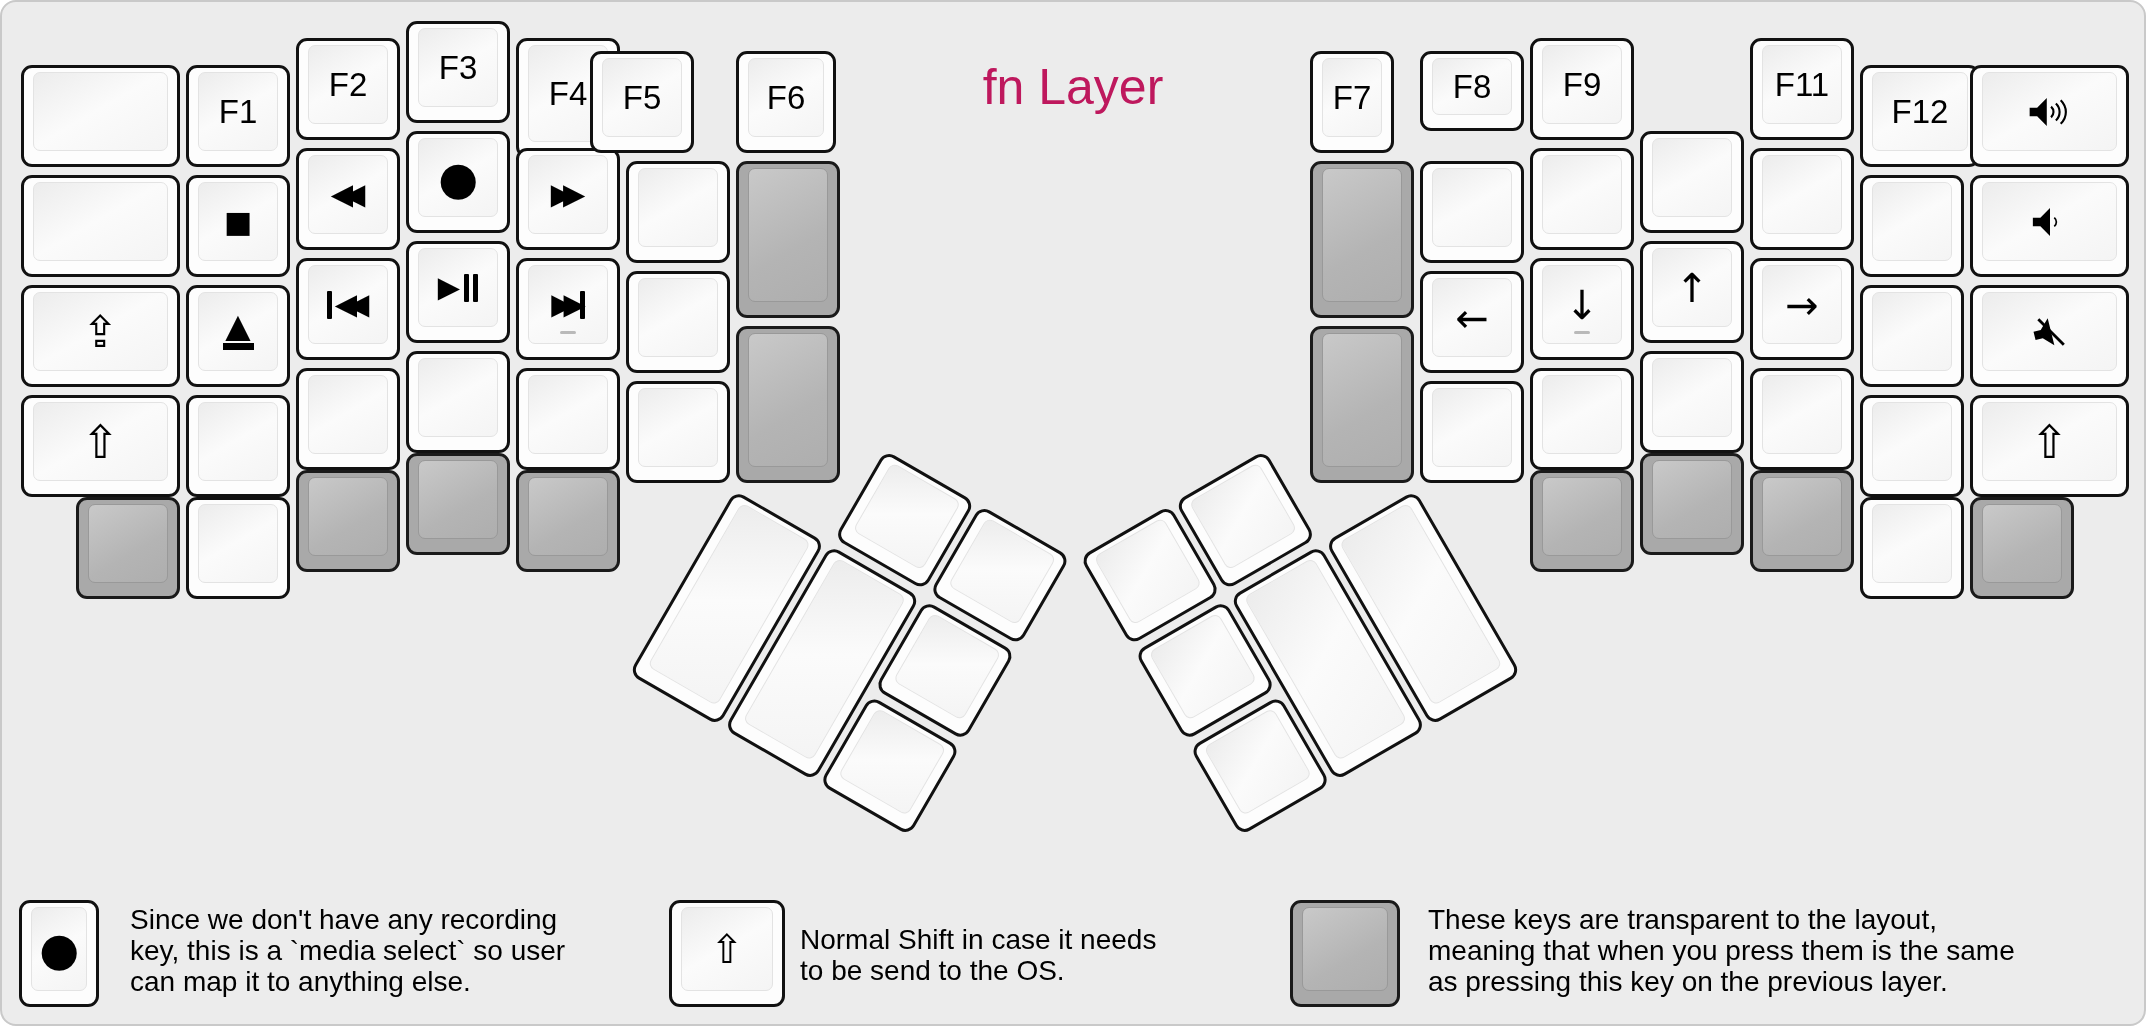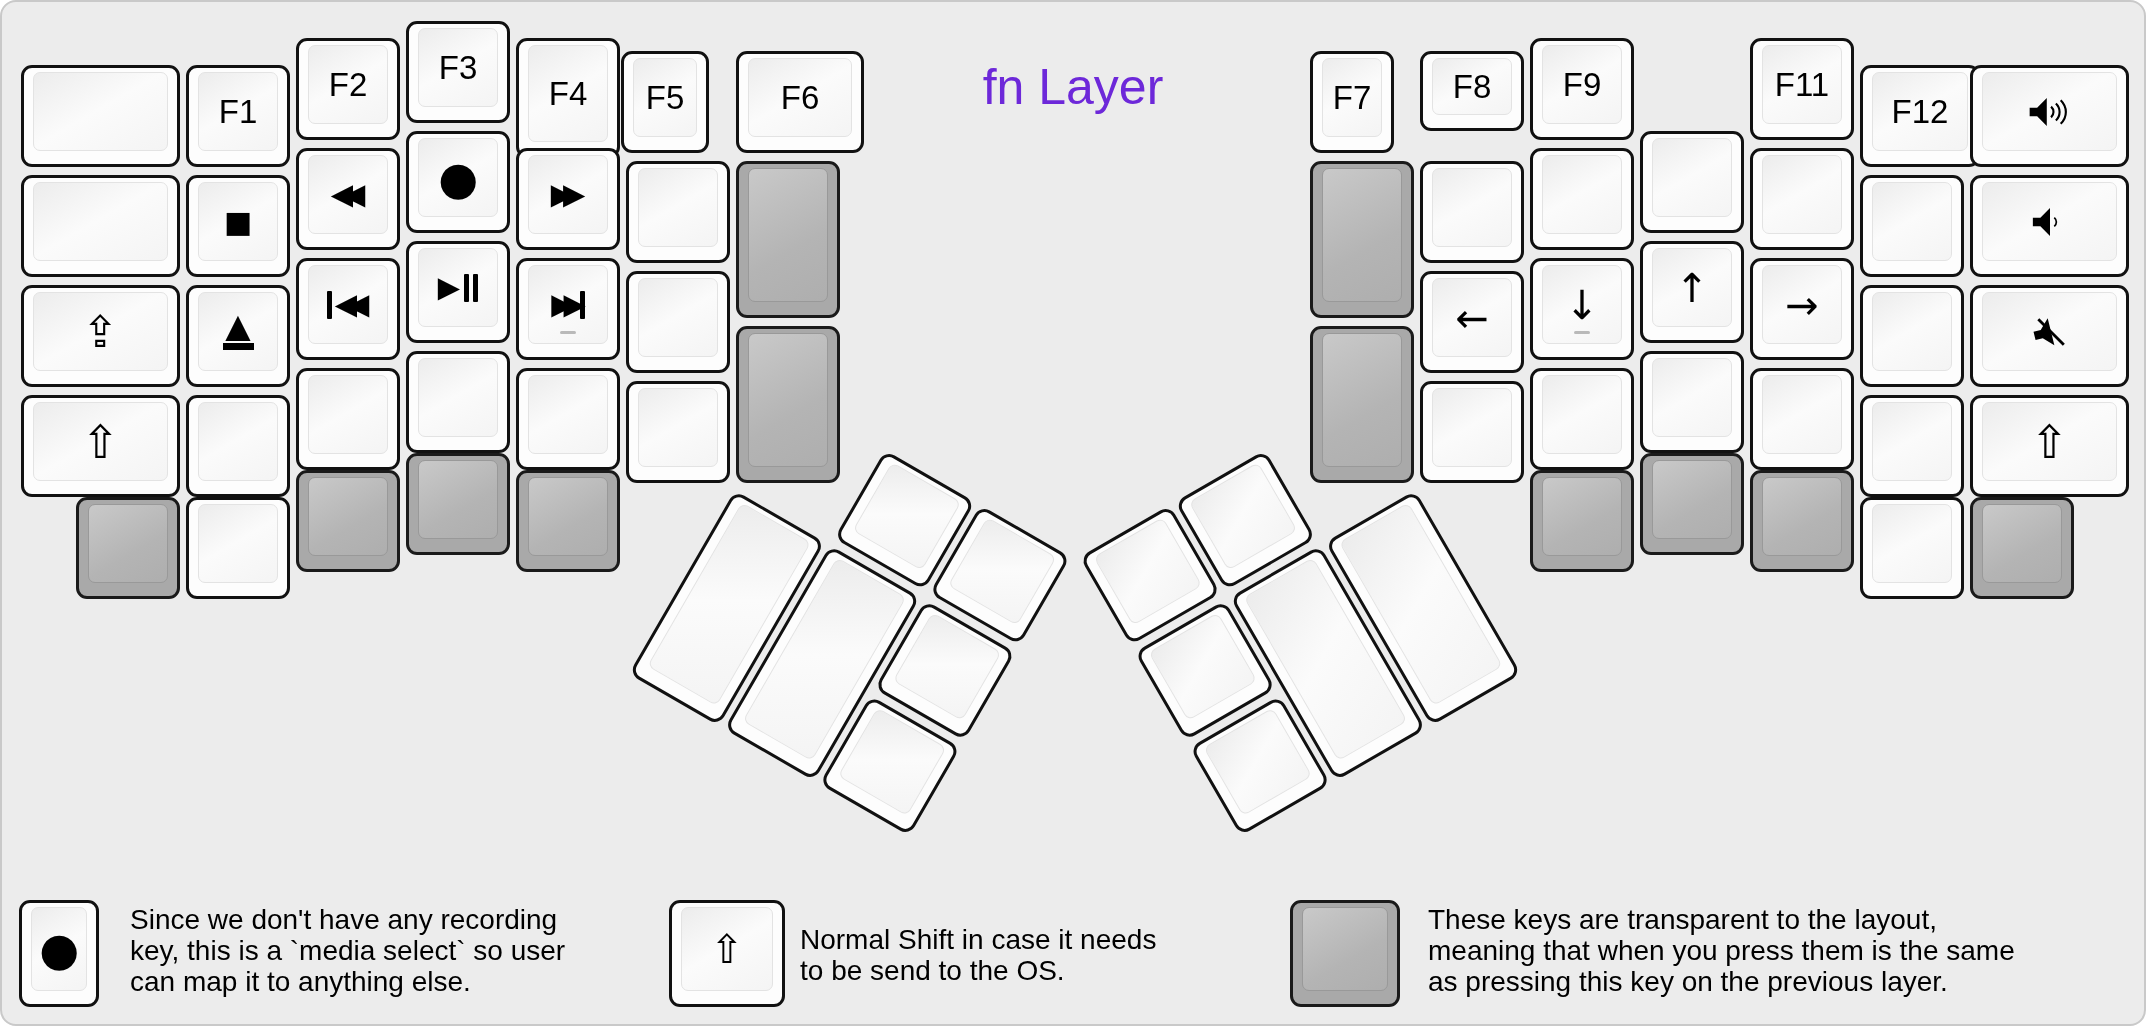--- a/index.html
+++ b/index.html
@@ -30,21 +30,21 @@
   .ic-pp .vbar{margin-left:4px;}
   .ic-prev .vbar{margin-right:3px;}
   .ic-next .vbar{margin-left:-6px;}
   .ic-eject{display:flex;flex-direction:column;align-items:center;}
   .ic-eject .tri{font-size:33px;line-height:.8;font-family:"DejaVu Sans",sans-serif;}
   .ic-eject .ebar{width:31px;height:7px;background:#000;margin-top:3px;}
   .hbar{position:absolute;left:50%;bottom:9px;width:16px;height:3px;margin-left:-8px;
         background:#b9b9b9;border-radius:2px;}
 
   #title{position:absolute;left:50%;top:56px;transform:translateX(-50%);
-         font-size:50px;color:#6d28d9;white-space:nowrap;}
+         font-size:50px;color:#be185d;white-space:nowrap;}
 
   .legend-item{position:absolute;display:flex;align-items:flex-start;}
   .legend-key{position:relative;flex:0 0 auto;}
   .legend-text{font-size:28px;line-height:31px;color:#000;white-space:pre-line;}
   svg{display:block;}
 </style>
 </head>
 <body>
 
 <div class="panel">
@@ -156,35 +156,35 @@
           </span>
           <span class="hbar"></span>
         </div>
       </div>
       <div class="key" style="left: 514px; top: 366px; width: 104px; height: 102px;">
         <div class="top"></div>
       </div>
       <div class="key gray" style="left: 514px; top: 468px; width: 104px; height: 102px;">
         <div class="top"></div>
       </div>
-      <div class="key" style="left: 619px; top: 49px; width: 88px; height: 102px;">
+      <div class="key" style="left: 588px; top: 49px; width: 104px; height: 102px;">
         <div class="top">
           <span class="flabel">F5</span>
         </div>
       </div>
       <div class="key" style="left: 624px; top: 159px; width: 104px; height: 102px;">
         <div class="top"></div>
       </div>
       <div class="key" style="left: 624px; top: 269px; width: 104px; height: 102px;">
         <div class="top"></div>
       </div>
       <div class="key" style="left: 624px; top: 379px; width: 104px; height: 102px;">
         <div class="top"></div>
       </div>
-      <div class="key" style="left: 734px; top: 49px; width: 128px; height: 102px;">
+      <div class="key" style="left: 734px; top: 49px; width: 100px; height: 102px;">
         <div class="top">
           <span class="flabel">F6</span>
         </div>
       </div>
       <div class="key gray" style="left: 734px; top: 159px; width: 104px; height: 157px;">
         <div class="top"></div>
       </div>
       <div class="key gray" style="left: 734px; top: 324px; width: 104px; height: 157px;">
         <div class="top"></div>
       </div>

